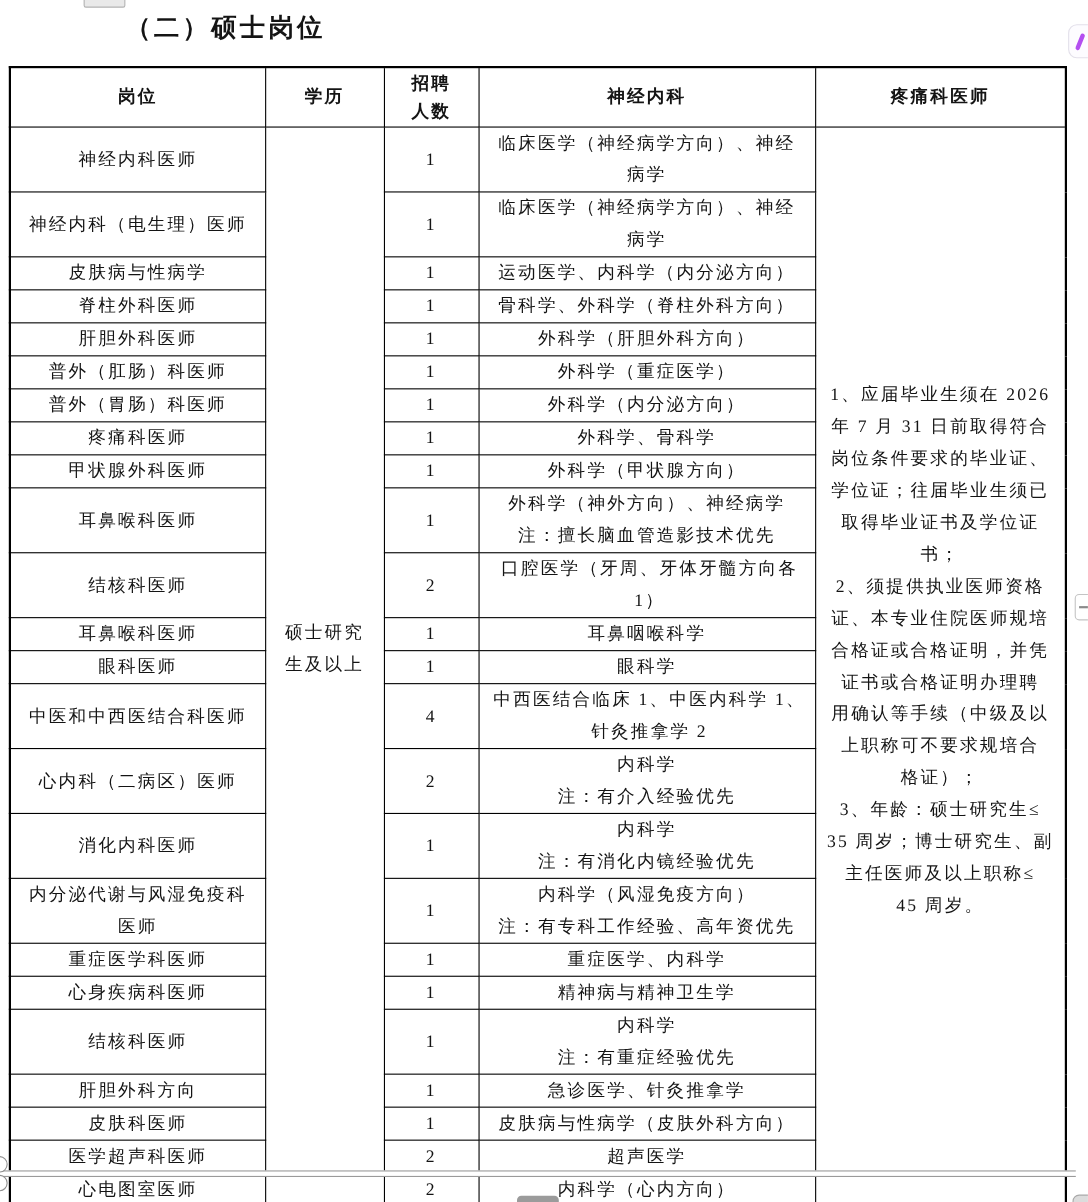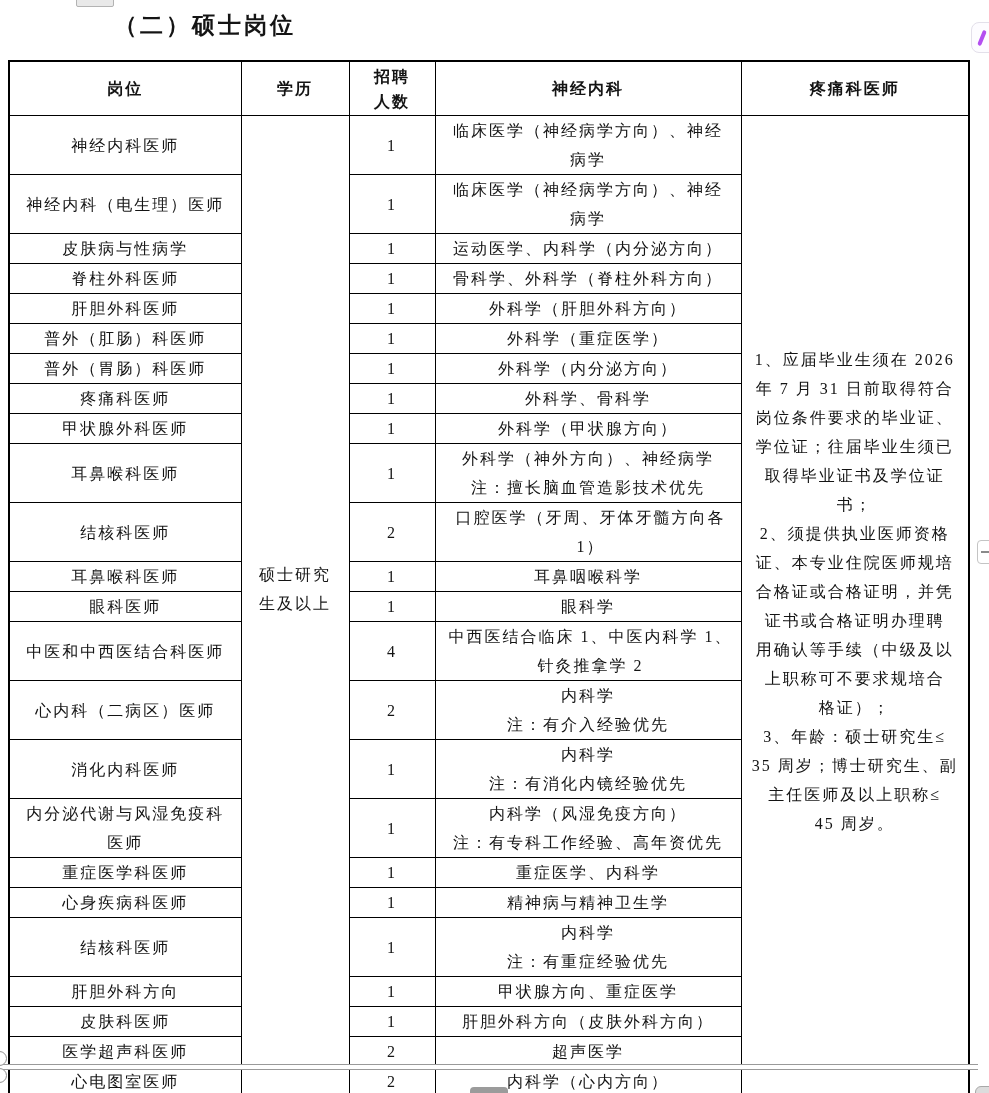--- a/index.html
+++ b/index.html
@@ -196,26 +196,26 @@
             <td class="major-cell">精神病与精神卫生学</td>
           </tr>
           <tr class="tall">
             <td class="position-cell">结核科医师</td>
             <td class="count-cell">1</td>
             <td class="major-cell">内科学<br>注：有重症经验优先</td>
           </tr>
           <tr class="single">
             <td class="position-cell">肝胆外科方向</td>
             <td class="count-cell">1</td>
-            <td class="major-cell">甲状腺方向、重症医学</td>
+            <td class="major-cell">急诊医学、针灸推拿学</td>
           </tr>
           <tr class="single">
             <td class="position-cell">皮肤科医师</td>
             <td class="count-cell">1</td>
-            <td class="major-cell">肝胆外科方向（皮肤外科方向）</td>
+            <td class="major-cell">皮肤病与性病学（皮肤外科方向）</td>
           </tr>
           <tr class="single">
             <td class="position-cell">医学超声科医师</td>
             <td class="count-cell">2</td>
             <td class="major-cell">超声医学</td>
           </tr>
           <tr class="single">
             <td class="position-cell">心电图室医师</td>
             <td></td>
             <td class="count-cell">2</td>

